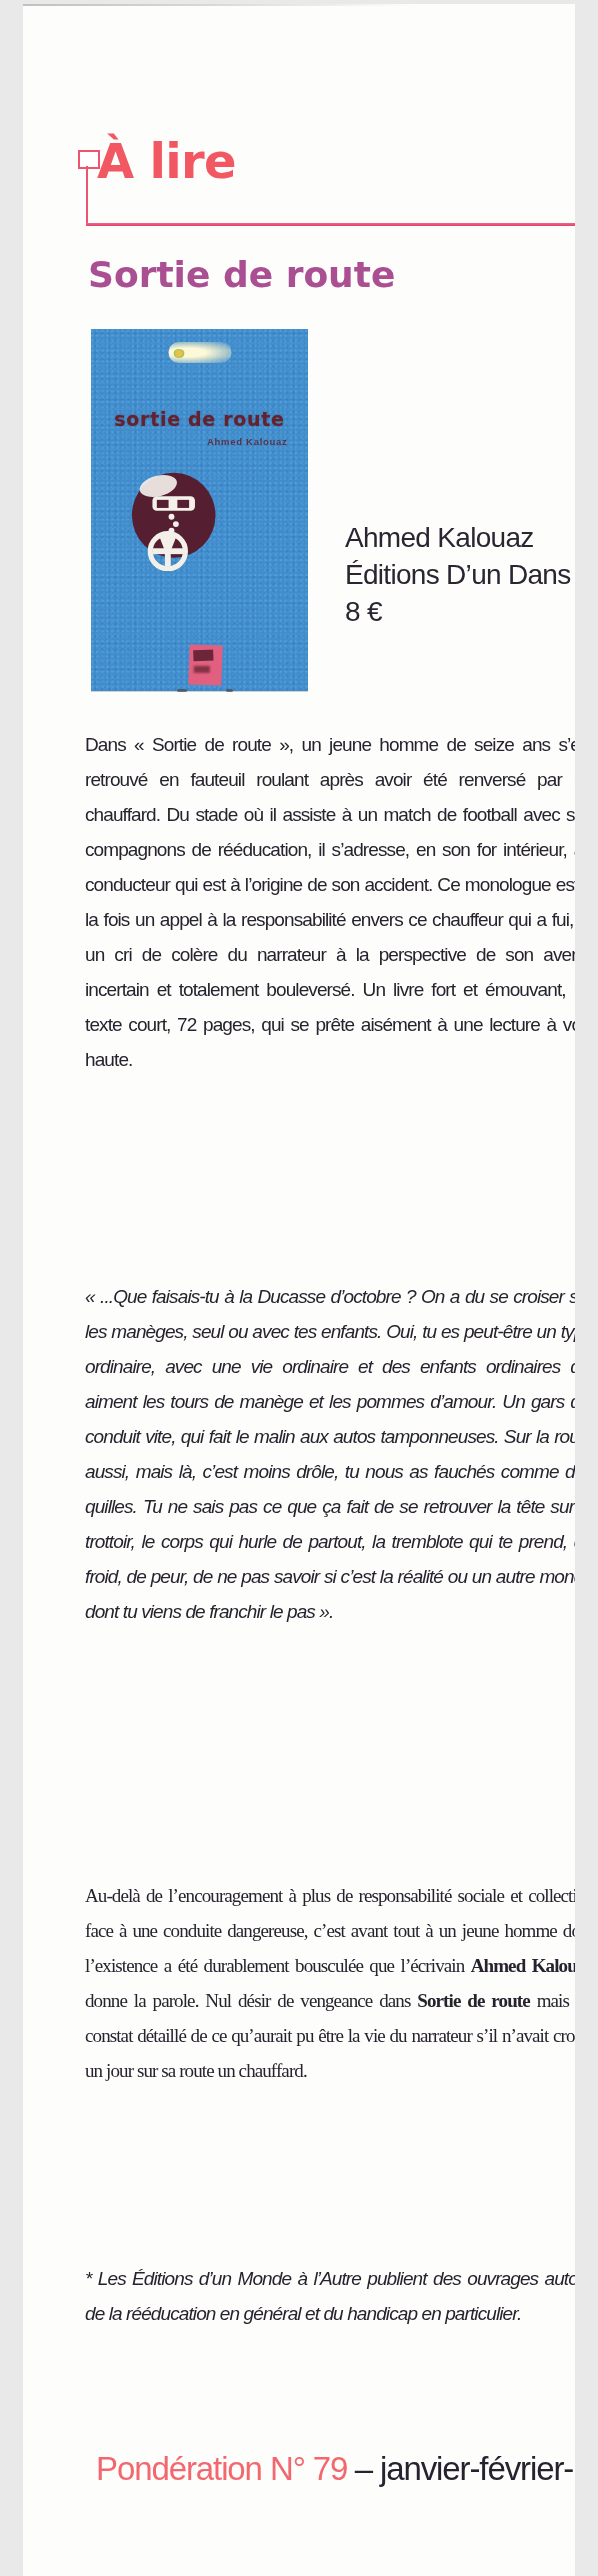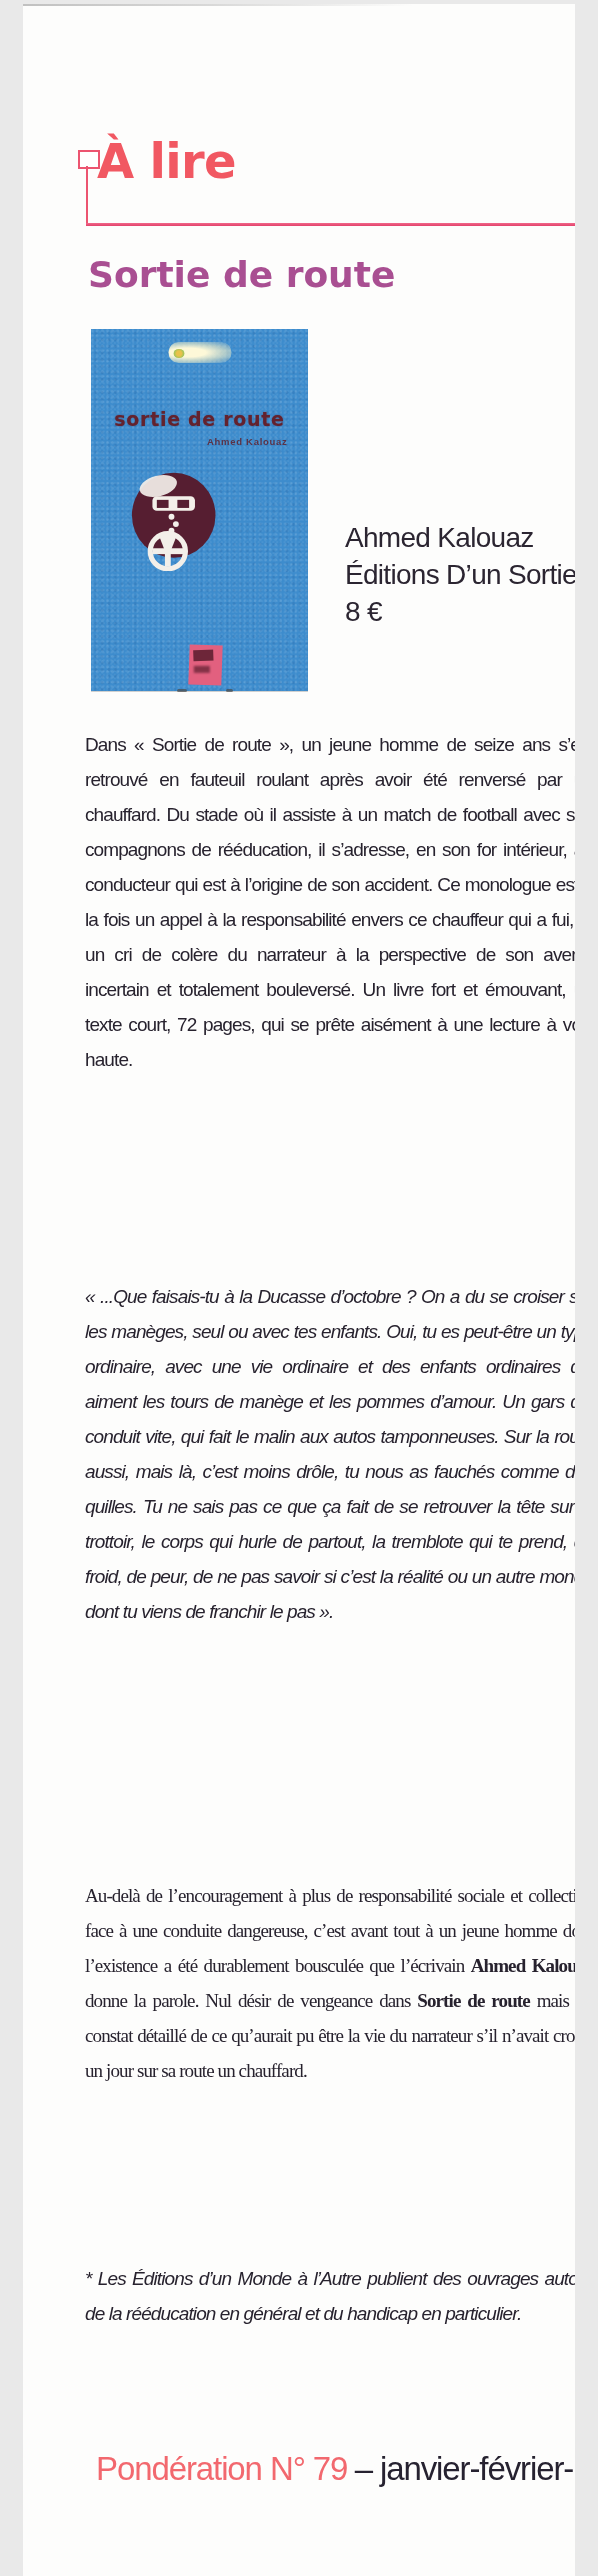--- a/index.html
+++ b/index.html
@@ -120,21 +120,21 @@
     <div class="price-label">
       <div class="label-mark1"></div>
       <div class="label-mark2"></div>
     </div>
   </div>
   <div class="under-dash d1"></div>
   <div class="under-dash d2"></div>
 
   <div class="book-info">
     <div>Ahmed Kalouaz</div>
-    <div>Éditions D’un Sortie</div>
+    <div>Éditions D’un Dans</div>
     <div>8 €</div>
   </div>
 
   <div class="body-par p1">Dans « Sortie de route », un jeune homme de seize ans s’est retrouvé en fauteuil roulant après avoir été renversé par un chauffard. Du stade où il assiste à un match de football avec ses compagnons de rééducation, il s’adresse, en son for intérieur, au conducteur qui est à l’origine de son accident. Ce monologue est à la fois un appel à la responsabilité envers ce chauffeur qui a fui, et un cri de colère du narrateur à la perspective de son avenir, incertain et totalement bouleversé. Un livre fort et émouvant, un texte court, 72 pages, qui se prête aisément à une lecture à voix haute.</div>
 
   <div class="body-par quote">« ...Que faisais-tu à la Ducasse d’octobre ? On a du se croiser sur les manèges, seul ou avec tes enfants. Oui, tu es peut-être un type ordinaire, avec une vie ordinaire et des enfants ordinaires qui aiment les tours de manège et les pommes d’amour. Un gars qui conduit vite, qui fait le malin aux autos tamponneuses. Sur la route aussi, mais là, c’est moins drôle, tu nous as fauchés comme des quilles. Tu ne sais pas ce que ça fait de se retrouver la tête sur le trottoir, le corps qui hurle de partout, la tremblote qui te prend, de froid, de peur, de ne pas savoir si c’est la réalité ou un autre monde dont tu viens de franchir le pas ».</div>
 
   <div class="body-par p3"><span>Au-delà de l’encouragement à plus de responsabilité sociale et collective face à une conduite dangereuse, c’est avant tout à un jeune homme dont l’existence a été durablement bousculée que l’écrivain </span><b>Ahmed Kalouaz</b><span> donne la parole. Nul désir de vengeance dans </span><b>Sortie de route</b><span> mais un constat détaillé de ce qu’aurait pu être la vie du narrateur s’il n’avait croisé un jour sur sa route un chauffard.</span></div>
 
   <div class="body-par footnote">* Les Éditions d’un Monde à l’Autre publient des ouvrages autour de la rééducation en général et du handicap en particulier.</div>

